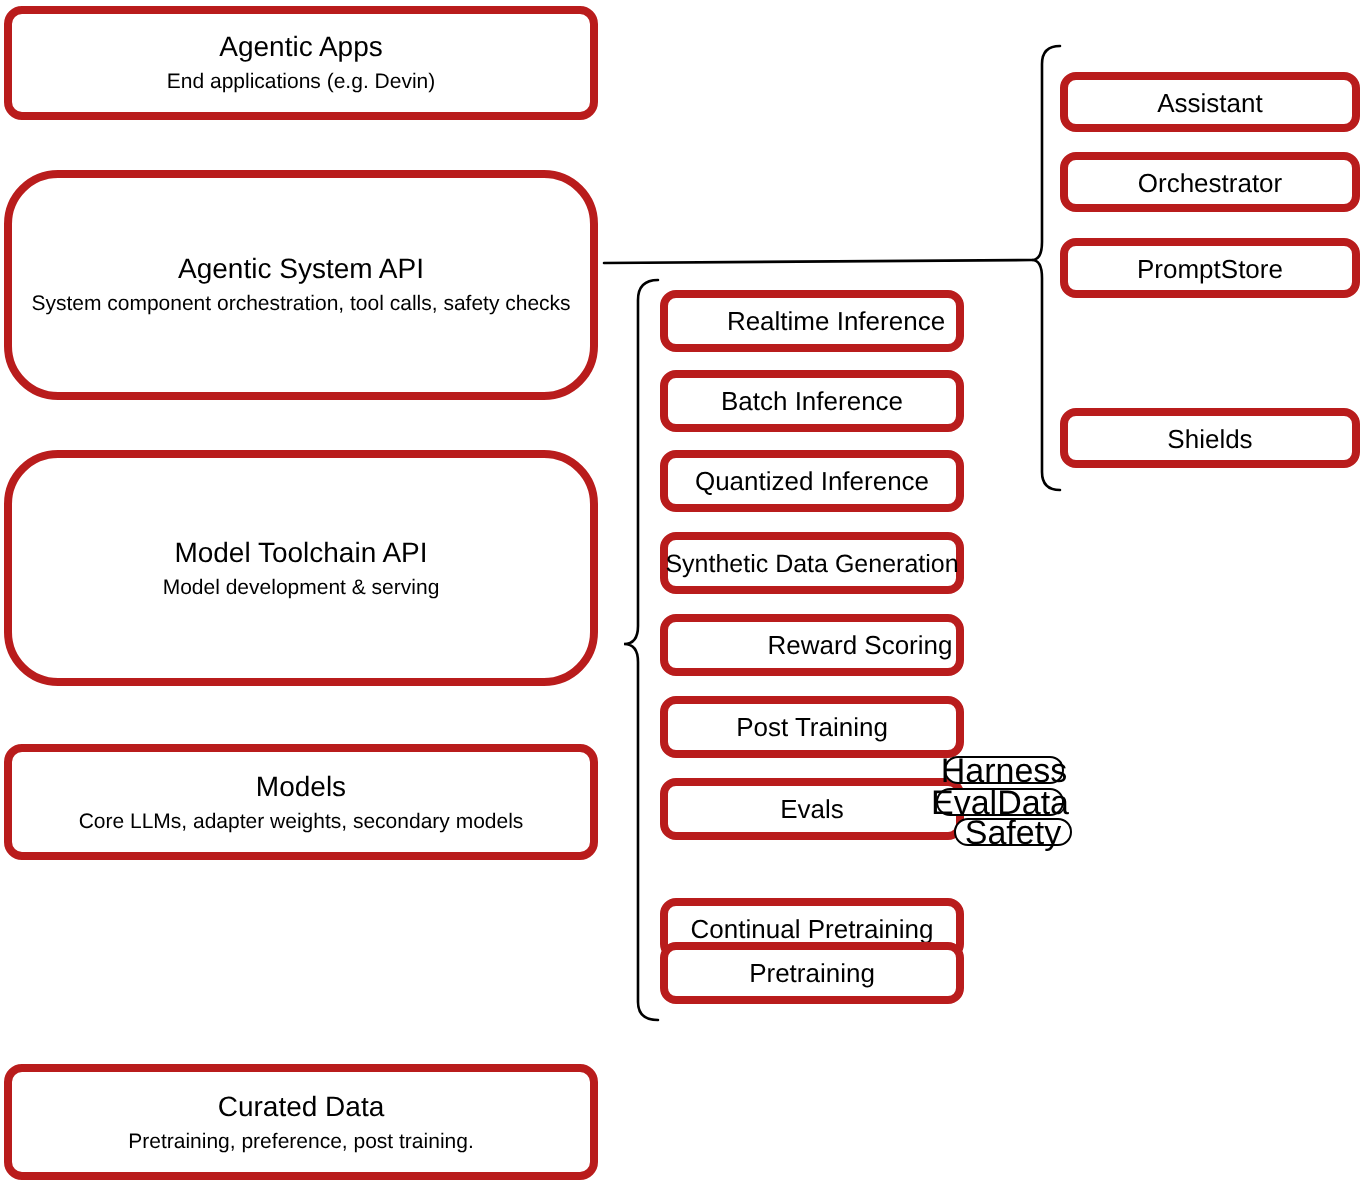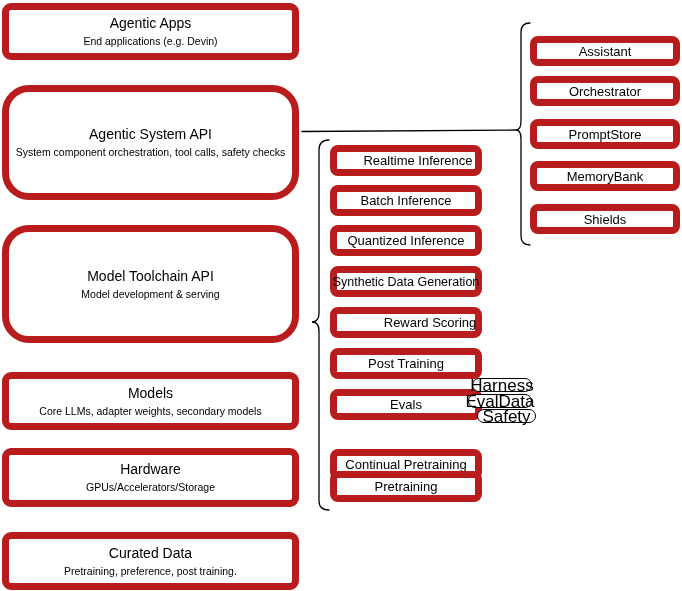--- a/index.html
+++ b/index.html
@@ -18,21 +18,21 @@
   }
   .connectors {
     position: absolute;
     left: 0; top: 0;
     width: 682px; height: 591px;
     z-index: 0;
   }
   .node {
     position: absolute;
     box-sizing: border-box;
-    border: 7px solid #b91c1c;
+    border: 4px solid #b91c1c;
     background: #ffffff;
     display: flex;
     flex-direction: column;
     align-items: center;
     justify-content: center;
     text-align: center;
     z-index: 1;
   }
   .layer-node {
     left: 2px;
@@ -107,24 +107,20 @@
   <div class="node layer-node" style="top:225px;height:118px;border-radius:27px;">
     <div class="box-title">Model Toolchain API</div>
     <div class="box-sub">Model development &amp; serving</div>
   </div>
 
   <div class="node layer-node" style="top:372px;height:58px;border-radius:9px;">
     <div class="box-title">Models</div>
     <div class="box-sub">Core LLMs, adapter weights, secondary models</div>
   </div>
 
-  <div class="node layer-node" style="top:448px;height:59px;border-radius:9px;">
-    <div class="box-title">Hardware</div>
-    <div class="box-sub">GPUs/Accelerators/Storage</div>
-  </div>
 
   <div class="node layer-node" style="top:532px;height:58px;border-radius:9px;">
     <div class="box-title">Curated Data</div>
     <div class="box-sub">Pretraining, preference, post training.</div>
   </div>
 
   <div class="node mid-node" style="top:145px;padding-left:24px;">
     <span class="node-label">Realtime Inference</span>
   </div>
   <div class="node mid-node" style="top:185px;">
@@ -164,20 +160,17 @@
 
   <div class="node right-node" style="top:36px;">
     <span class="node-label">Assistant</span>
   </div>
   <div class="node right-node" style="top:76px;">
     <span class="node-label">Orchestrator</span>
   </div>
   <div class="node right-node" style="top:119px;">
     <span class="node-label">PromptStore</span>
   </div>
-  <div class="node right-node" style="top:161px;">
-    <span class="node-label">MemoryBank</span>
-  </div>
   <div class="node right-node" style="top:204px;">
     <span class="node-label">Shields</span>
   </div>
 
 </div>
 
 </body></html>

